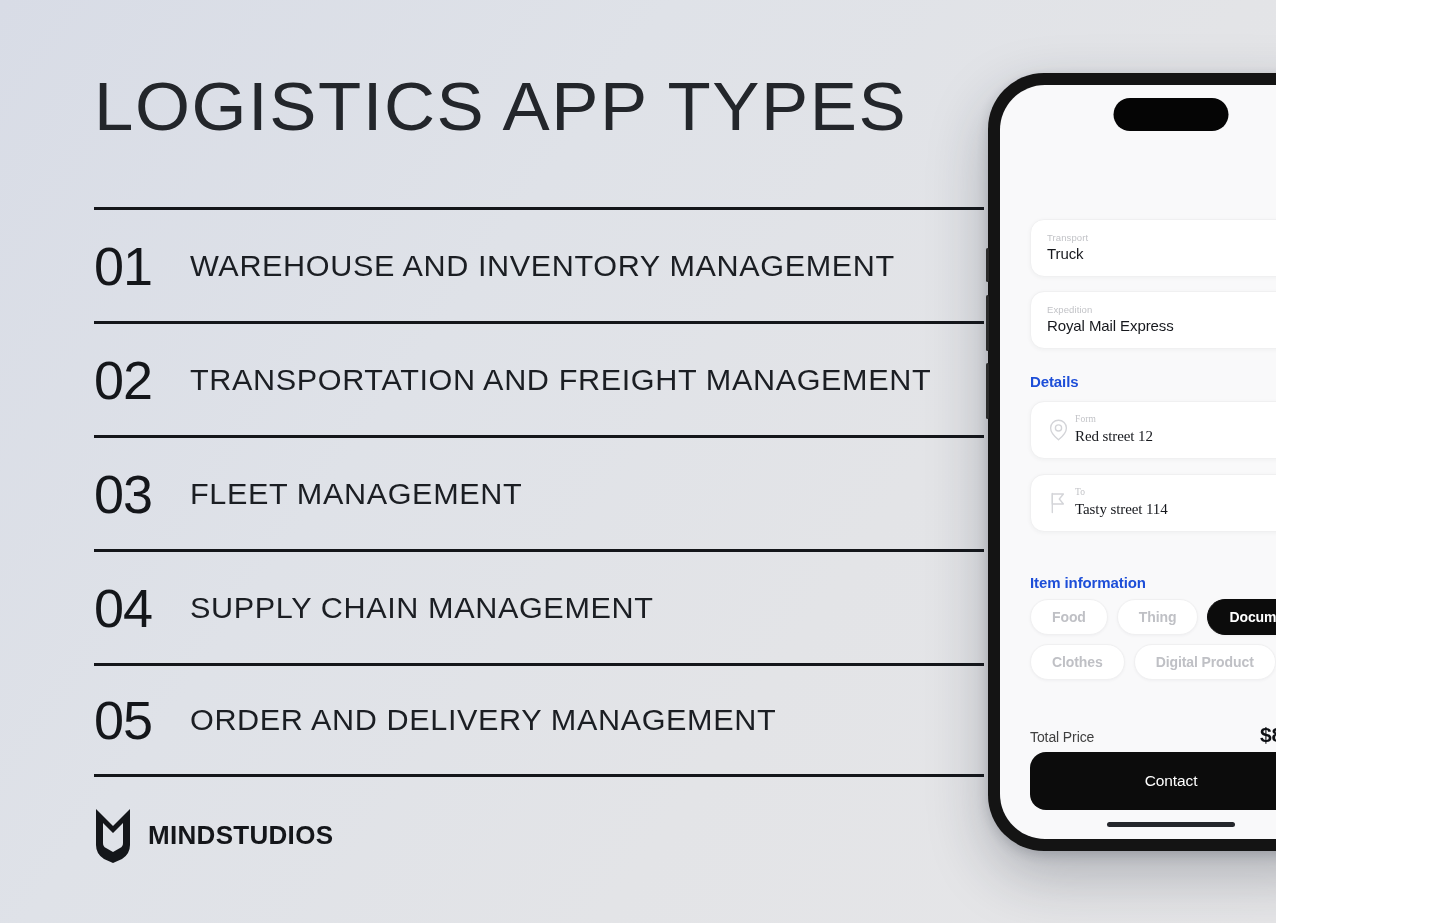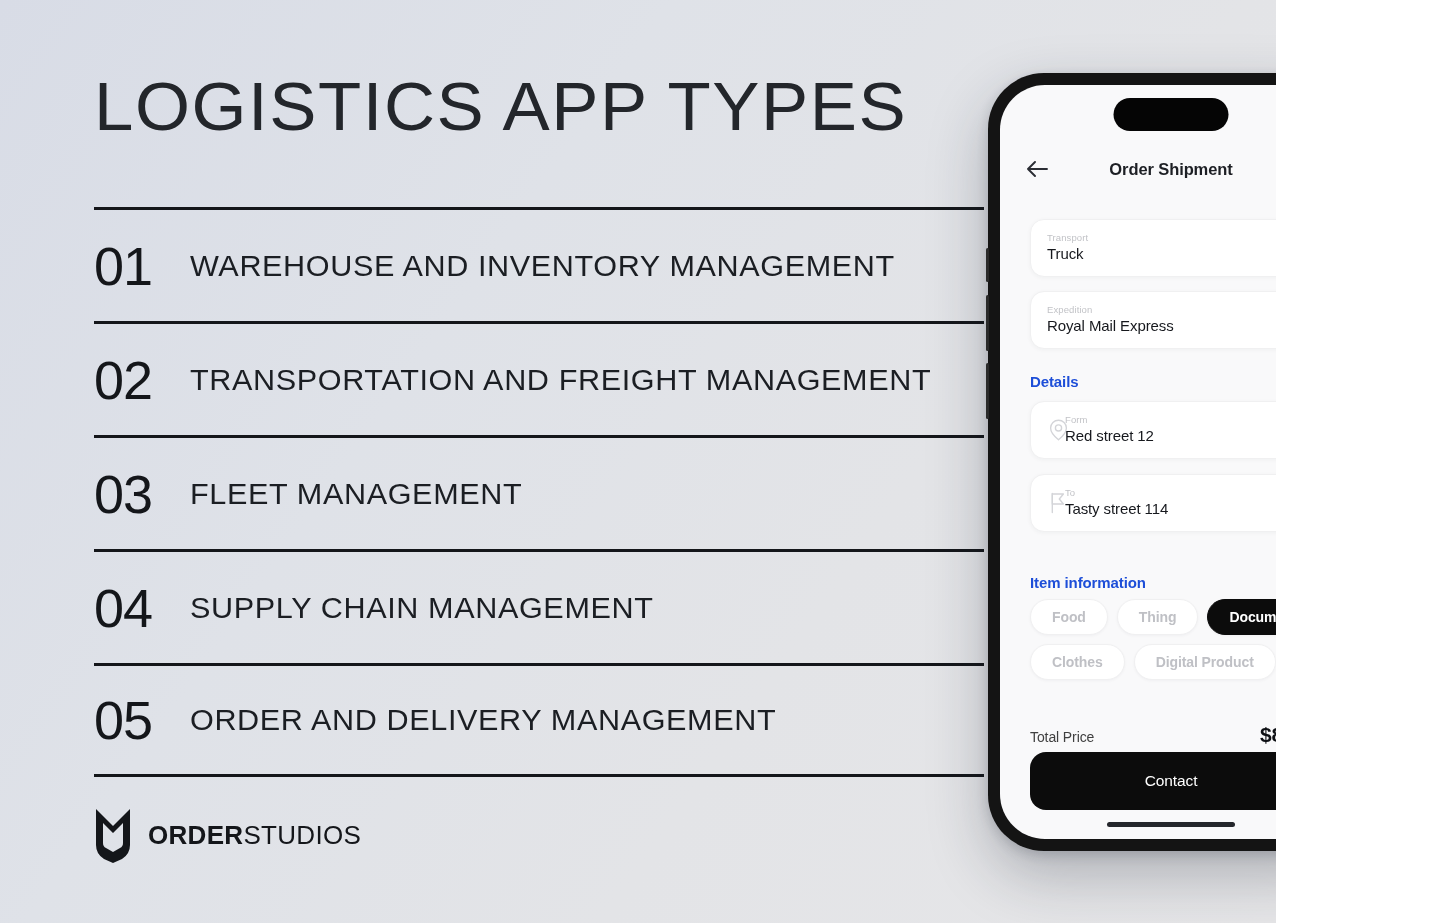--- a/index.html
+++ b/index.html
@@ -82,21 +82,21 @@
     gap:16px;
   }
   .logo-mark { width:38px; height:56px; display:block; }
   .logo-text {
     font-size:26px;
     letter-spacing:0.3px;
     color:#14161a;
     white-space:nowrap;
   }
   .logo-text .bold { font-weight:700; }
-  .logo-text .reg  { font-weight:400; }
+  .logo-text .reg  { font-weight:700; }
 
   
   .phone {
     position:absolute;
     left:988px; top:73px;
     width:366px; height:778px;
     background:#141414;
     border-radius:56px;
     box-shadow:0 24px 60px rgba(30,36,50,0.28), 0 4px 12px rgba(30,36,50,0.18);
   }
@@ -219,22 +219,23 @@
 
   .addr-icon {
     position:absolute;
     left:16px; top:50%;
     transform:translateY(-50%);
     width:22px; height:22px;
     display:flex; align-items:center; justify-content:center;
   }
   .addr-inner {
     position:absolute;
-    left:34px; top:50%;
-    transform:translateY(-50%);
+    left:44px; top:50%;
+    transform:translateY(-50%);
+    font-family:Liberation Serif, serif;
   }
 
   
   .chips {
     position:absolute;
     left:30px; top:514px;
     width:290px;
     display:flex;
     flex-wrap:wrap;
     gap:9px;
@@ -344,48 +345,35 @@
         <div class="row-num">05</div>
         <div class="row-label">ORDER AND DELIVERY MANAGEMENT</div>
       </div>
 
     </div>
 
     <div class="logo">
       <svg class="logo-mark" viewBox="0 0 38 56">
         <path d="M2 2 L2 38 Q2 47 10 52 L19 56 L19 45 L12 41 Q9 39.5 9 36 L9 16 L19 26 L29 16 L29 36 Q29 39.5 26 41 L19 45 L19 56 L28 52 Q36 47 36 38 L36 2 L19 19 Z" fill="#14161a"></path>
       </svg>
-      <div class="logo-text"><span class="bold">ORDER</span><span class="reg">STUDIOS</span></div>
+      <div class="logo-text"><span class="bold">MIND</span><span class="reg">STUDIOS</span></div>
     </div>
 
   </div>
 
   <div class="phone">
     <div class="phone-btn vol-a"></div>
     <div class="phone-btn vol-b"></div>
     <div class="phone-btn vol-c"></div>
     <div class="phone-btn power"></div>
 
     <div class="screen">
 
       <div class="island"></div>
 
-      <div class="nav">
-        <div class="nav-back">
-          <svg width="22" height="16" viewBox="0 0 22 16">
-            <path d="M21 8 H2 M9 1 L2 8 L9 15" fill="none" stroke="#2b2d33" stroke-width="1.9" stroke-linecap="round" stroke-linejoin="round"></path>
-          </svg>
-        </div>
-        <div class="nav-title">Order Shipment</div>
-        <div class="nav-more">
-          <i></i>
-          <i></i>
-          <i></i>
-        </div>
-      </div>
 
       <div class="card sel-1">
         <div class="sel-inner">
           <div class="f-label">Transport</div>
           <div class="f-value">Truck</div>
         </div>
         <svg class="chev" width="15" height="9" viewBox="0 0 15 9">
           <path d="M1 1 L7.5 7.5 L14 1" fill="none" stroke="#3a3c42" stroke-width="1.7" stroke-linecap="round" stroke-linejoin="round"></path>
         </svg>
       </div>

